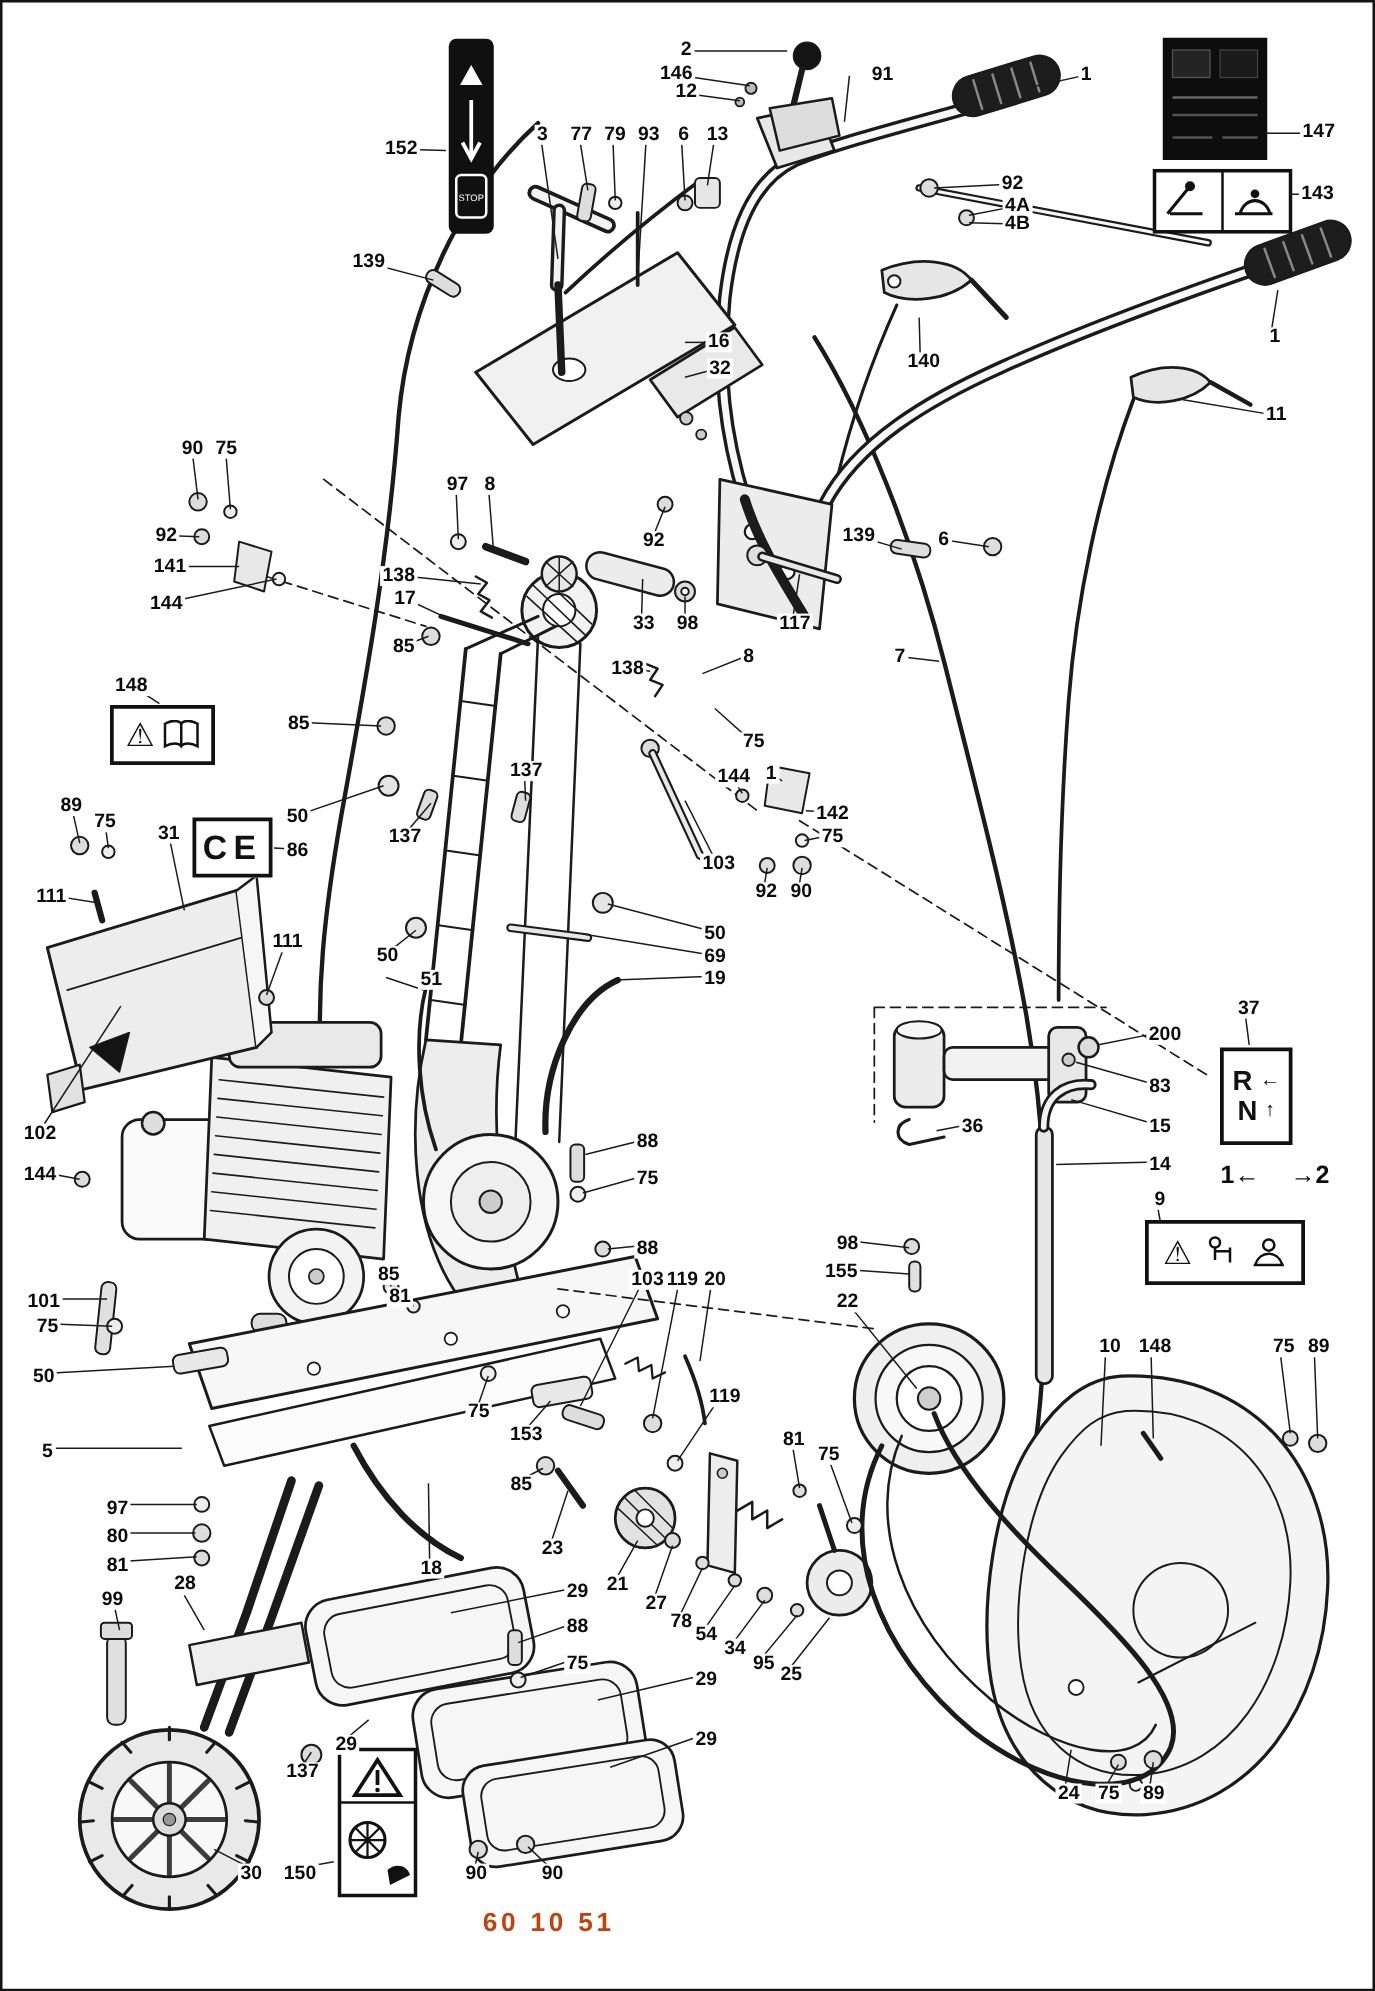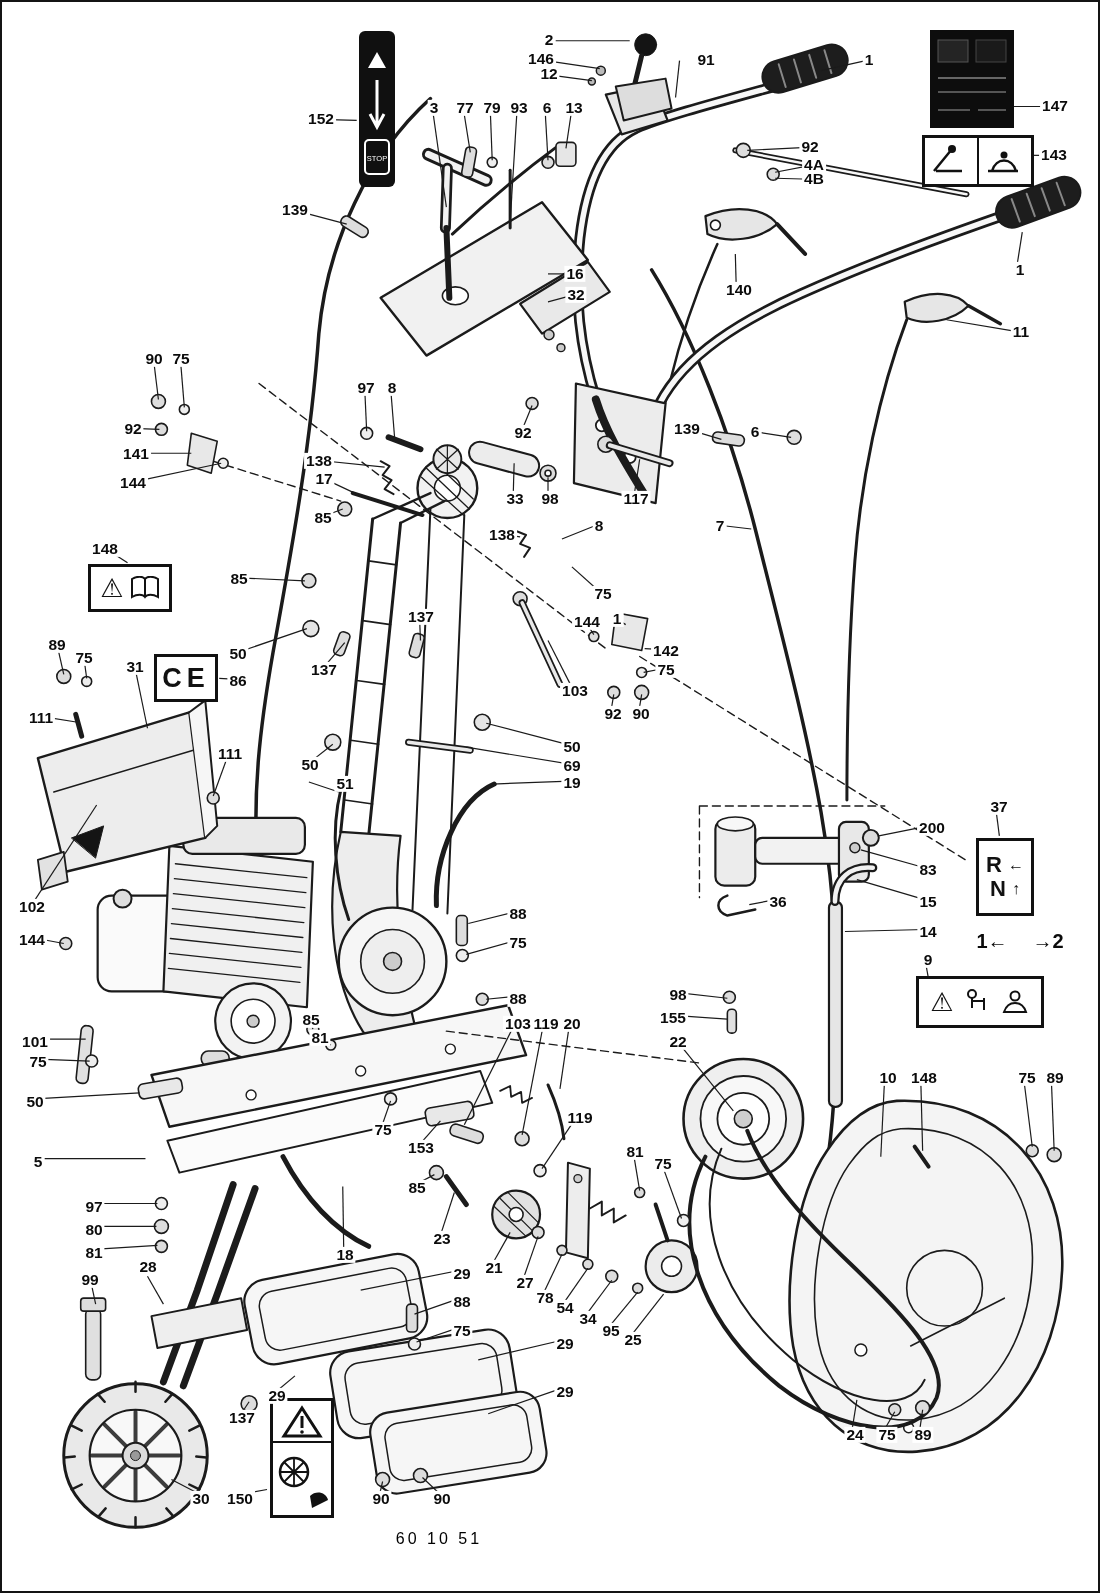--- a/index.html
+++ b/index.html
@@ -6,21 +6,21 @@
   #page{position:relative;width:1100px;height:1593px;margin:0 auto;background:#ffffff;
         border:2px solid #141414;box-sizing:border-box;overflow:hidden;
         font-family:"Liberation Sans",sans-serif;}
   #art{position:absolute;left:0;top:0;width:100%;height:100%;z-index:1;}
   #leaders{position:absolute;left:0;top:0;width:100%;height:100%;z-index:2;pointer-events:none;}
   .decal{position:absolute;z-index:4;}
   #labels{position:absolute;left:0;top:0;width:100%;height:100%;z-index:5;pointer-events:none;}
   .plabel{position:absolute;transform:translate(-50%,-50%);font-weight:bold;font-size:15.5px;
           color:#0b0b0b;background:#ffffff;padding:0 2px;line-height:1.05;white-space:nowrap;}
   #docnum{position:absolute;z-index:5;left:437px;top:1537px;transform:translate(-50%,-50%);
-          font-weight:normal;font-size:16px;letter-spacing:3px;color:#000000;}
+          font-weight:bold;font-size:21px;letter-spacing:3px;color:#c2410c;}
   .box{box-sizing:border-box;border:3px solid #111;background:#fff;display:flex;align-items:center;justify-content:center;}
   .warnglyph{font-size:26px;line-height:1;color:#111;}
   .ce{font-weight:bold;font-size:27px;letter-spacing:5px;color:#111;}
   .rn{flex-direction:column;gap:2px;font-weight:bold;font-size:22px;color:#111;}
   .rn .row{display:flex;align-items:center;gap:6px;line-height:1;}
   .rn .arr{font-size:16px;}
 </style>
 </head>
 <body>
 

